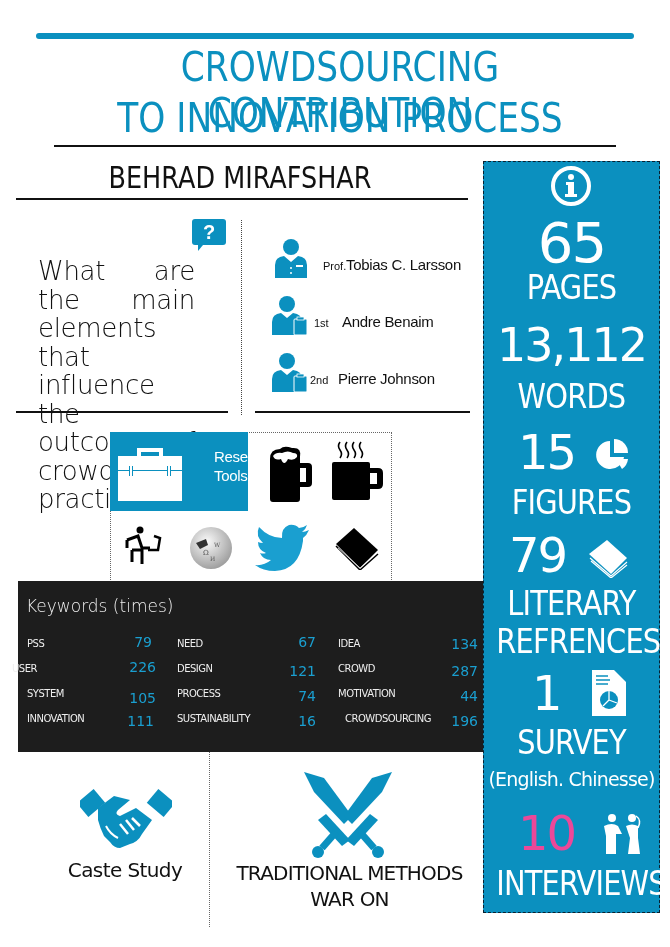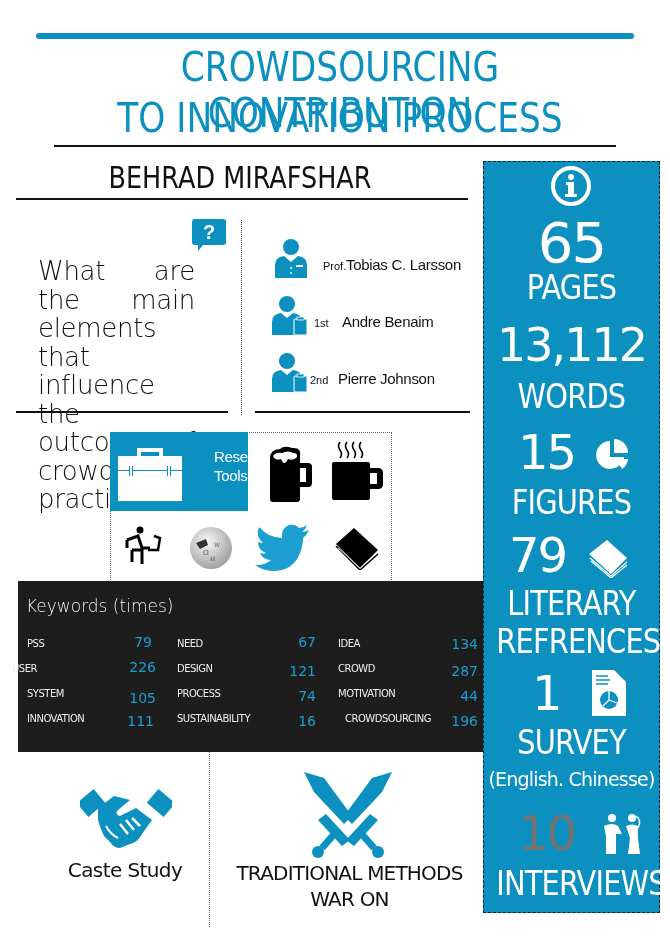--- a/index.html
+++ b/index.html
@@ -251,21 +251,21 @@
     <path d="M0 0 H22 L34 12 V46 H0 Z" fill="#fff"></path>
     <path d="M4 6 H16 M4 10 H18 M4 14 H16" stroke="#0b90bf" stroke-width="1.5"></path>
     <circle cx="17" cy="30" r="9" fill="#0b90bf"></circle>
     <path d="M17 30 L17 21 M17 30 L11 36 M17 30 L25 33" stroke="#fff" stroke-width="1.3"></path>
   </svg>
 </div>
 <div class="sb lbl" style="top:723px;">SURVEY</div>
 <div class="sb small" style="top:767px;">(English. Chinesse)</div>
 
 <div class="abs" style="left:510px;top:808px;width:140px;height:56px;">
-  <span style="position:absolute;left:8px;top:0;color:#737373;font-family:'DejaVu Sans',sans-serif;font-size:48px;line-height:50px;letter-spacing:-2px;">10</span>
+  <span style="position:absolute;left:8px;top:0;color:#ec4899;font-family:'DejaVu Sans',sans-serif;font-size:48px;line-height:50px;letter-spacing:-2px;">10</span>
   <svg style="position:absolute;left:90px;top:4px;" width="46" height="46" viewBox="0 0 46 46">
     <circle cx="12" cy="6" r="4" fill="#fff"></circle>
     <path d="M4 14 Q12 10 18 14 L22 22 L16 22 L16 42 L6 42 L6 24 Z" fill="#fff"></path>
     <circle cx="32" cy="6" r="4" fill="#fff"></circle>
     <path d="M36 4 Q42 8 38 16" stroke="#fff" stroke-width="1.5" fill="none"></path>
     <path d="M26 14 Q32 11 38 14 L38 26 L40 42 L28 42 L30 26 Z" fill="#fff"></path>
   </svg>
 </div>
 <div class="sb lbl" style="top:864px;">INTERVIEWS</div>
 

